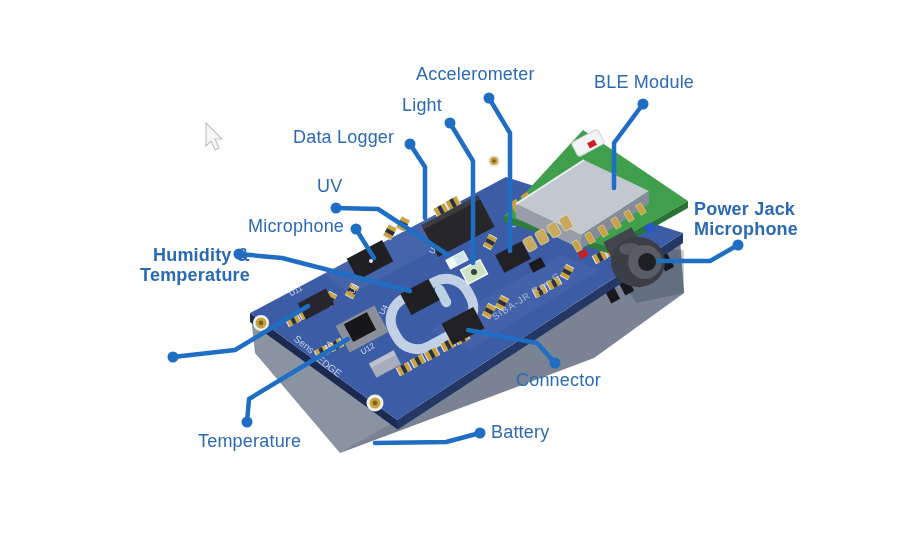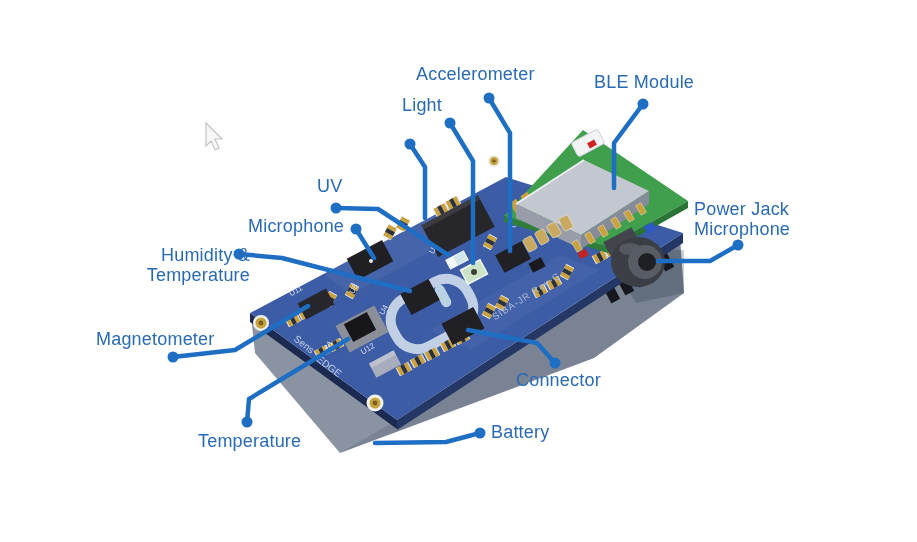--- a/index.html
+++ b/index.html
@@ -6,21 +6,21 @@
   .stage{
     position:relative;width:917px;height:542px;background:#ffffff;overflow:hidden;
     font-family:"Liberation Sans", sans-serif;
   }
   .art{position:absolute;left:0;top:0;}
   .lbl{
     position:absolute;color:#2a6ab3;font-size:18px;line-height:20px;
     white-space:nowrap;letter-spacing:.2px;user-select:none;
   }
   .lbl.center{text-align:right;white-space:normal;width:124px;}
-  .lbl div{white-space:nowrap;}
+  .lbl div{white-space:nowrap;font-weight:bold;}
 </style>
 </head>
 <body>
 
 <div class="stage">
 
   <svg class="art" width="917" height="542" viewBox="0 0 917 542">
 
     <g>
       <polygon points="251,316 255,353 340,453 594,358 684,293 680,238 397,420" fill="#8a93a1"></polygon>
@@ -363,27 +363,27 @@
           <circle cx="738" cy="245" r="5.5" fill="#1e6ec4" stroke="none"></circle>
         </g>
     </g>
 
     <path d="M206,123 L206,146 L211,141 L215,150 L219,148 L215,139 L222,139 Z" fill="#f7f7f7" stroke="#bdbdbd" stroke-width="1.2" opacity="0.9"></path>
   </svg>
 
   <div class="lbl" style="left:594px;top:72px">BLE Module</div>
   <div class="lbl" style="left:416px;top:64px">Accelerometer</div>
   <div class="lbl" style="left:402px;top:95px">Light</div>
+  <div class="lbl" style="left:293px;top:127px">Data Logger</div>
   <div class="lbl" style="left:317px;top:176px">UV</div>
   <div class="lbl" style="left:248px;top:216px">Microphone</div>
   <div class="lbl center" style="left:126px;top:245px">
     <div>Humidity &amp;</div>
     <div>Temperature</div>
   </div>
-  <div class="lbl" style="left:96px;top:329px">Magnetometer</div>
   <div class="lbl" style="left:198px;top:431px">Temperature</div>
   <div class="lbl" style="left:516px;top:370px">Connector</div>
   <div class="lbl" style="left:491px;top:422px">Battery</div>
   <div class="lbl" style="left:694px;top:199px">
     <div>Power Jack</div>
     <div>Microphone</div>
   </div>
 
 </div>
 

